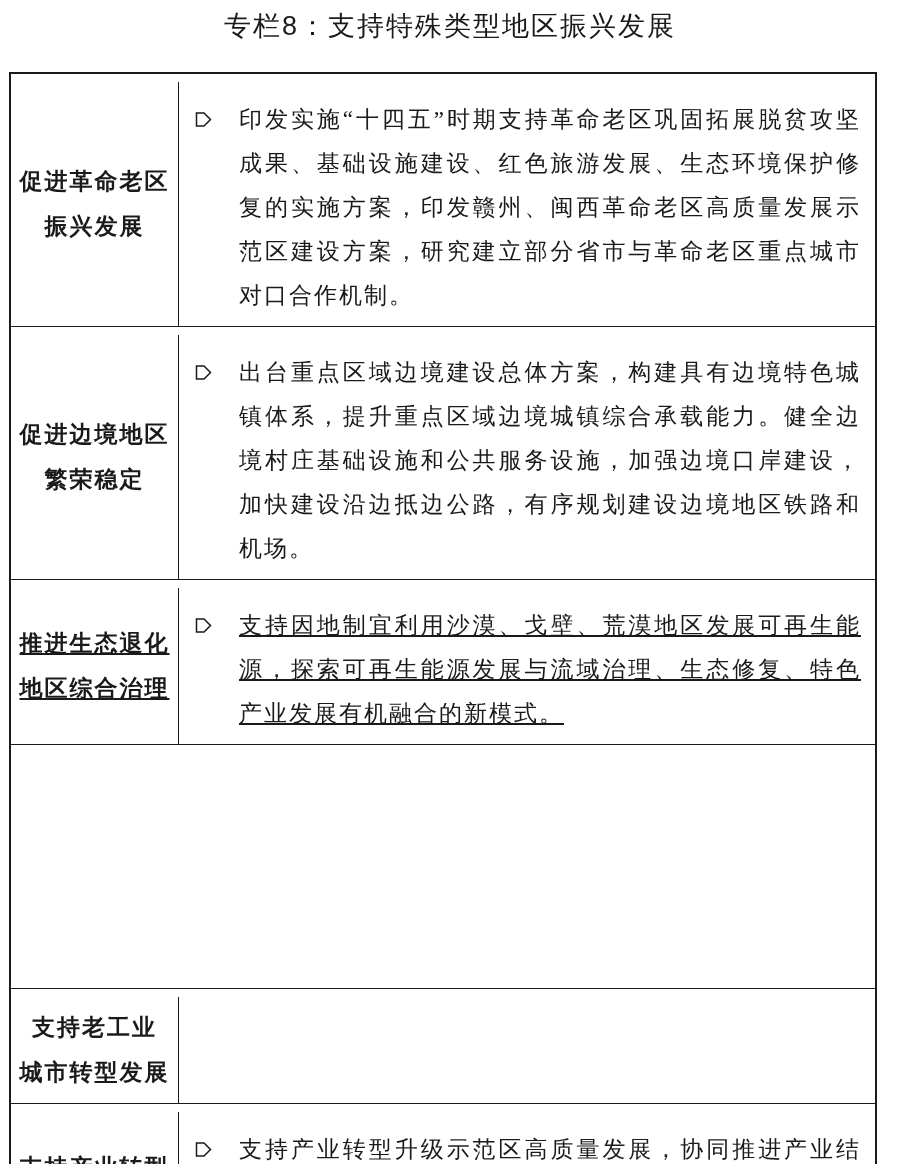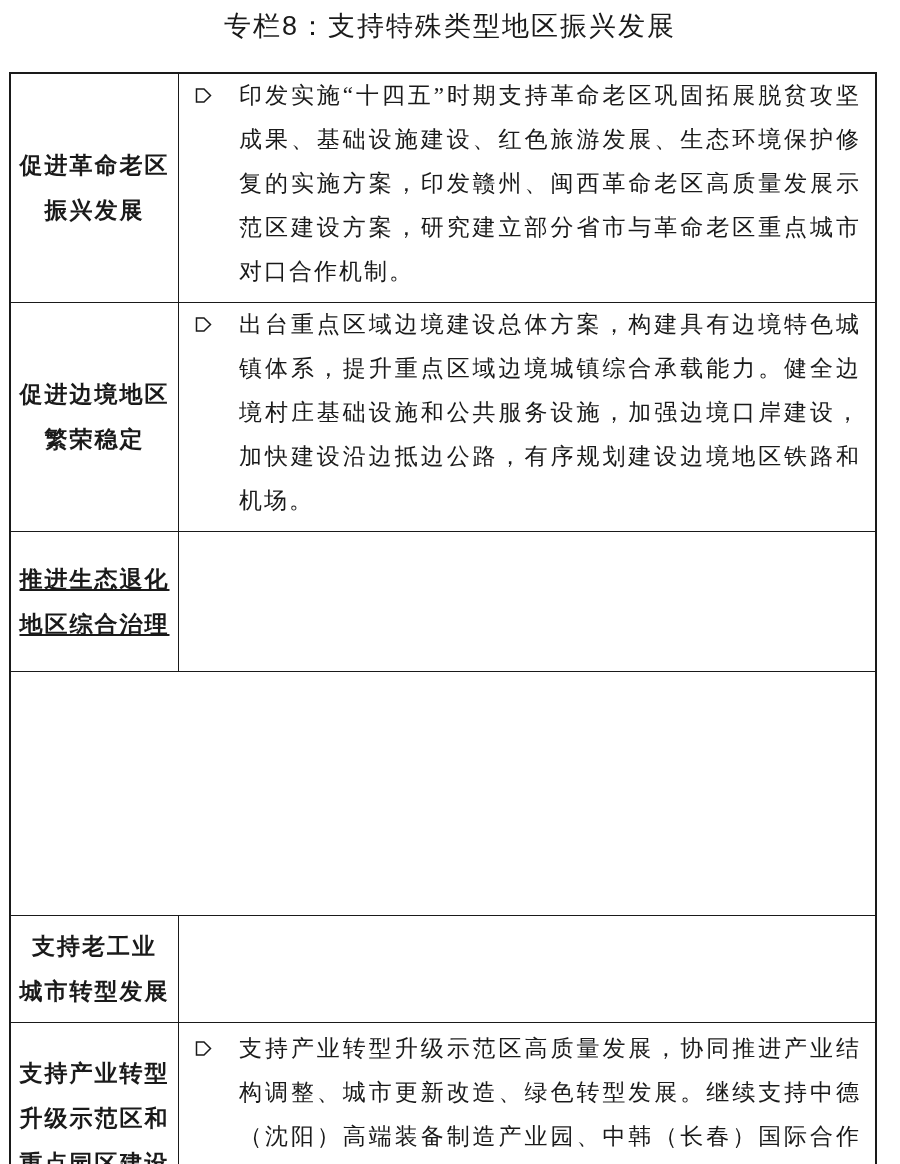--- a/index.html
+++ b/index.html
@@ -56,26 +56,27 @@
     justify-content: center;
     text-align: center;
     font-weight: bold;
     font-size: 23px;
     line-height: 45px;
     letter-spacing: 2px;
     white-space: pre-line;
     font-family: "Liberation Sans", sans-serif;
     box-sizing: border-box;
     padding: 8px 4px;
+    margin-top: 8px;
   }
   .cell-body {
     flex: 1;
     display: flex;
     box-sizing: border-box;
-    padding: 0 14px 8px 16px;
+    padding: 24px 14px 8px 16px;
   }
   .body-inner {
     display: flex;
     align-items: flex-start;
     margin: auto 0;
     width: 100%;
   }
   .bullet {
     flex: 0 0 17px;
     margin-top: 11px;
@@ -126,20 +127,30 @@
             </svg>
         </span>
         <div class="body-text">出台重点区域边境建设总体方案，构建具有边境特色城镇体系，提升重点区域边境城镇综合承载能力。健全边境村庄基础设施和公共服务设施，加强边境口岸建设，加快建设沿边抵边公路，有序规划建设边境地区铁路和机场。</div>
       </div>
     </div>
   </div>
 
   <div class="row">
     <div class="cell-label">推进生态退化
 地区综合治理</div>
+    <div class="cell-body">
+      <div class="body-inner">
+        <span class="bullet">
+          <svg width="17" height="21" viewBox="0 0 17 21">
+              <polygon points="1.5,4 9,4 15.5,10.5 9,17 1.5,17" fill="none" stroke="#1a1a1a" stroke-width="1.5"></polygon>
+            </svg>
+        </span>
+        <div class="body-text">支持因地制宜利用沙漠、戈壁、荒漠地区发展可再生能源，探索可再生能源发展与流域治理、生态修复、特色产业发展有机融合的新模式。</div>
+      </div>
+    </div>
   </div>
 
   <div class="row">
   </div>
 
   <div class="row">
     <div class="cell-label">支持老工业
 城市转型发展</div>
   </div>
 

